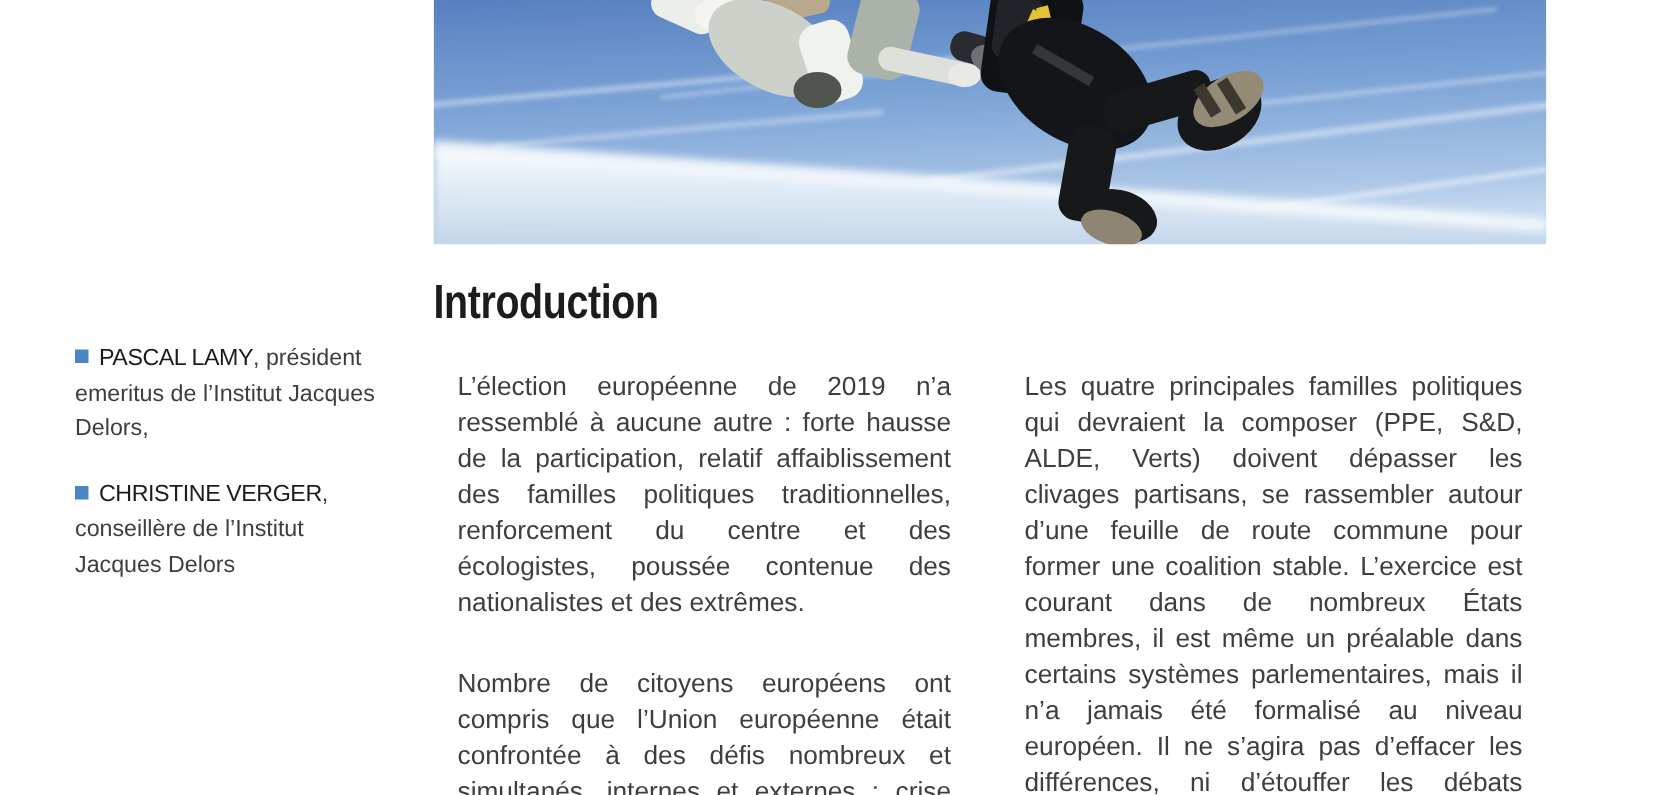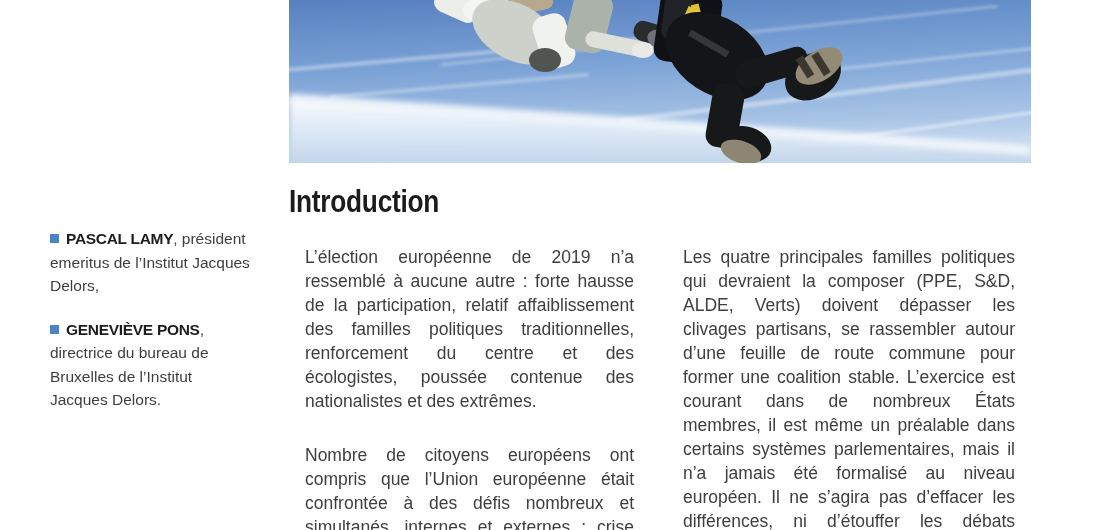--- a/index.html
+++ b/index.html
@@ -9,21 +9,21 @@
     -webkit-font-smoothing:antialiased;
   }
 
   
   .sidebar { position:absolute; left:50px; top:227px; width:202px;
              font-size:15.5px; line-height:23.5px; color:#3e3e3e; }
   .author { margin:0 0 20px 0; }
   .author-bullet { display:inline-block; width:9px; height:9px;
                    background:var(--bullet-color, #4a86c5);
                    margin-right:7px; transform:translateY(-1px); }
-  .author-name { font-weight:700; color:#1c1c1c; letter-spacing:-0.3px; }
+  .author-name { font-weight:400; color:#1c1c1c; letter-spacing:-0.3px; }
 
   
   .hero { position:absolute; left:289px; top:0; width:742px; height:163px; overflow:hidden; }
   .hero svg { display:block; width:100%; height:100%; }
 
   
   .heading { position:absolute; left:289px; top:183px; margin:0;
              font-size:32px; font-weight:700; color:#1c1c1c;
              letter-spacing:-0.3px; white-space:nowrap;
              transform:scaleX(0.82); transform-origin:left top; }
@@ -39,21 +39,21 @@
 </head>
 <body>
 
 <div class="page">
 
   <aside class="sidebar">
     <p class="author">
       <span class="author-bullet"></span><span class="author-name">PASCAL LAMY</span><span>, président emeritus de l’Institut Jacques Delors,</span>
     </p>
     <p class="author">
-      <span class="author-bullet"></span><span class="author-name">GENEVIÈVE PONS</span><span>, directrice du bureau de Bruxelles de l’Institut Jacques Delors.</span>
+      <span class="author-bullet"></span><span class="author-name">CHRISTINE VERGER</span><span>, conseillère de l’Institut Jacques Delors</span>
     </p>
   </aside>
 
   <div class="hero">
     <svg viewBox="0 0 742 163" preserveAspectRatio="none" aria-hidden="true">
       <defs>
         <linearGradient id="skyGrad" x1="0" y1="0" x2="0.18" y2="1">
           <stop offset="0" stop-color="#5680c0"></stop>
           <stop offset="0.45" stop-color="#7ca3d6"></stop>
           <stop offset="0.85" stop-color="#a9c5e6"></stop>

